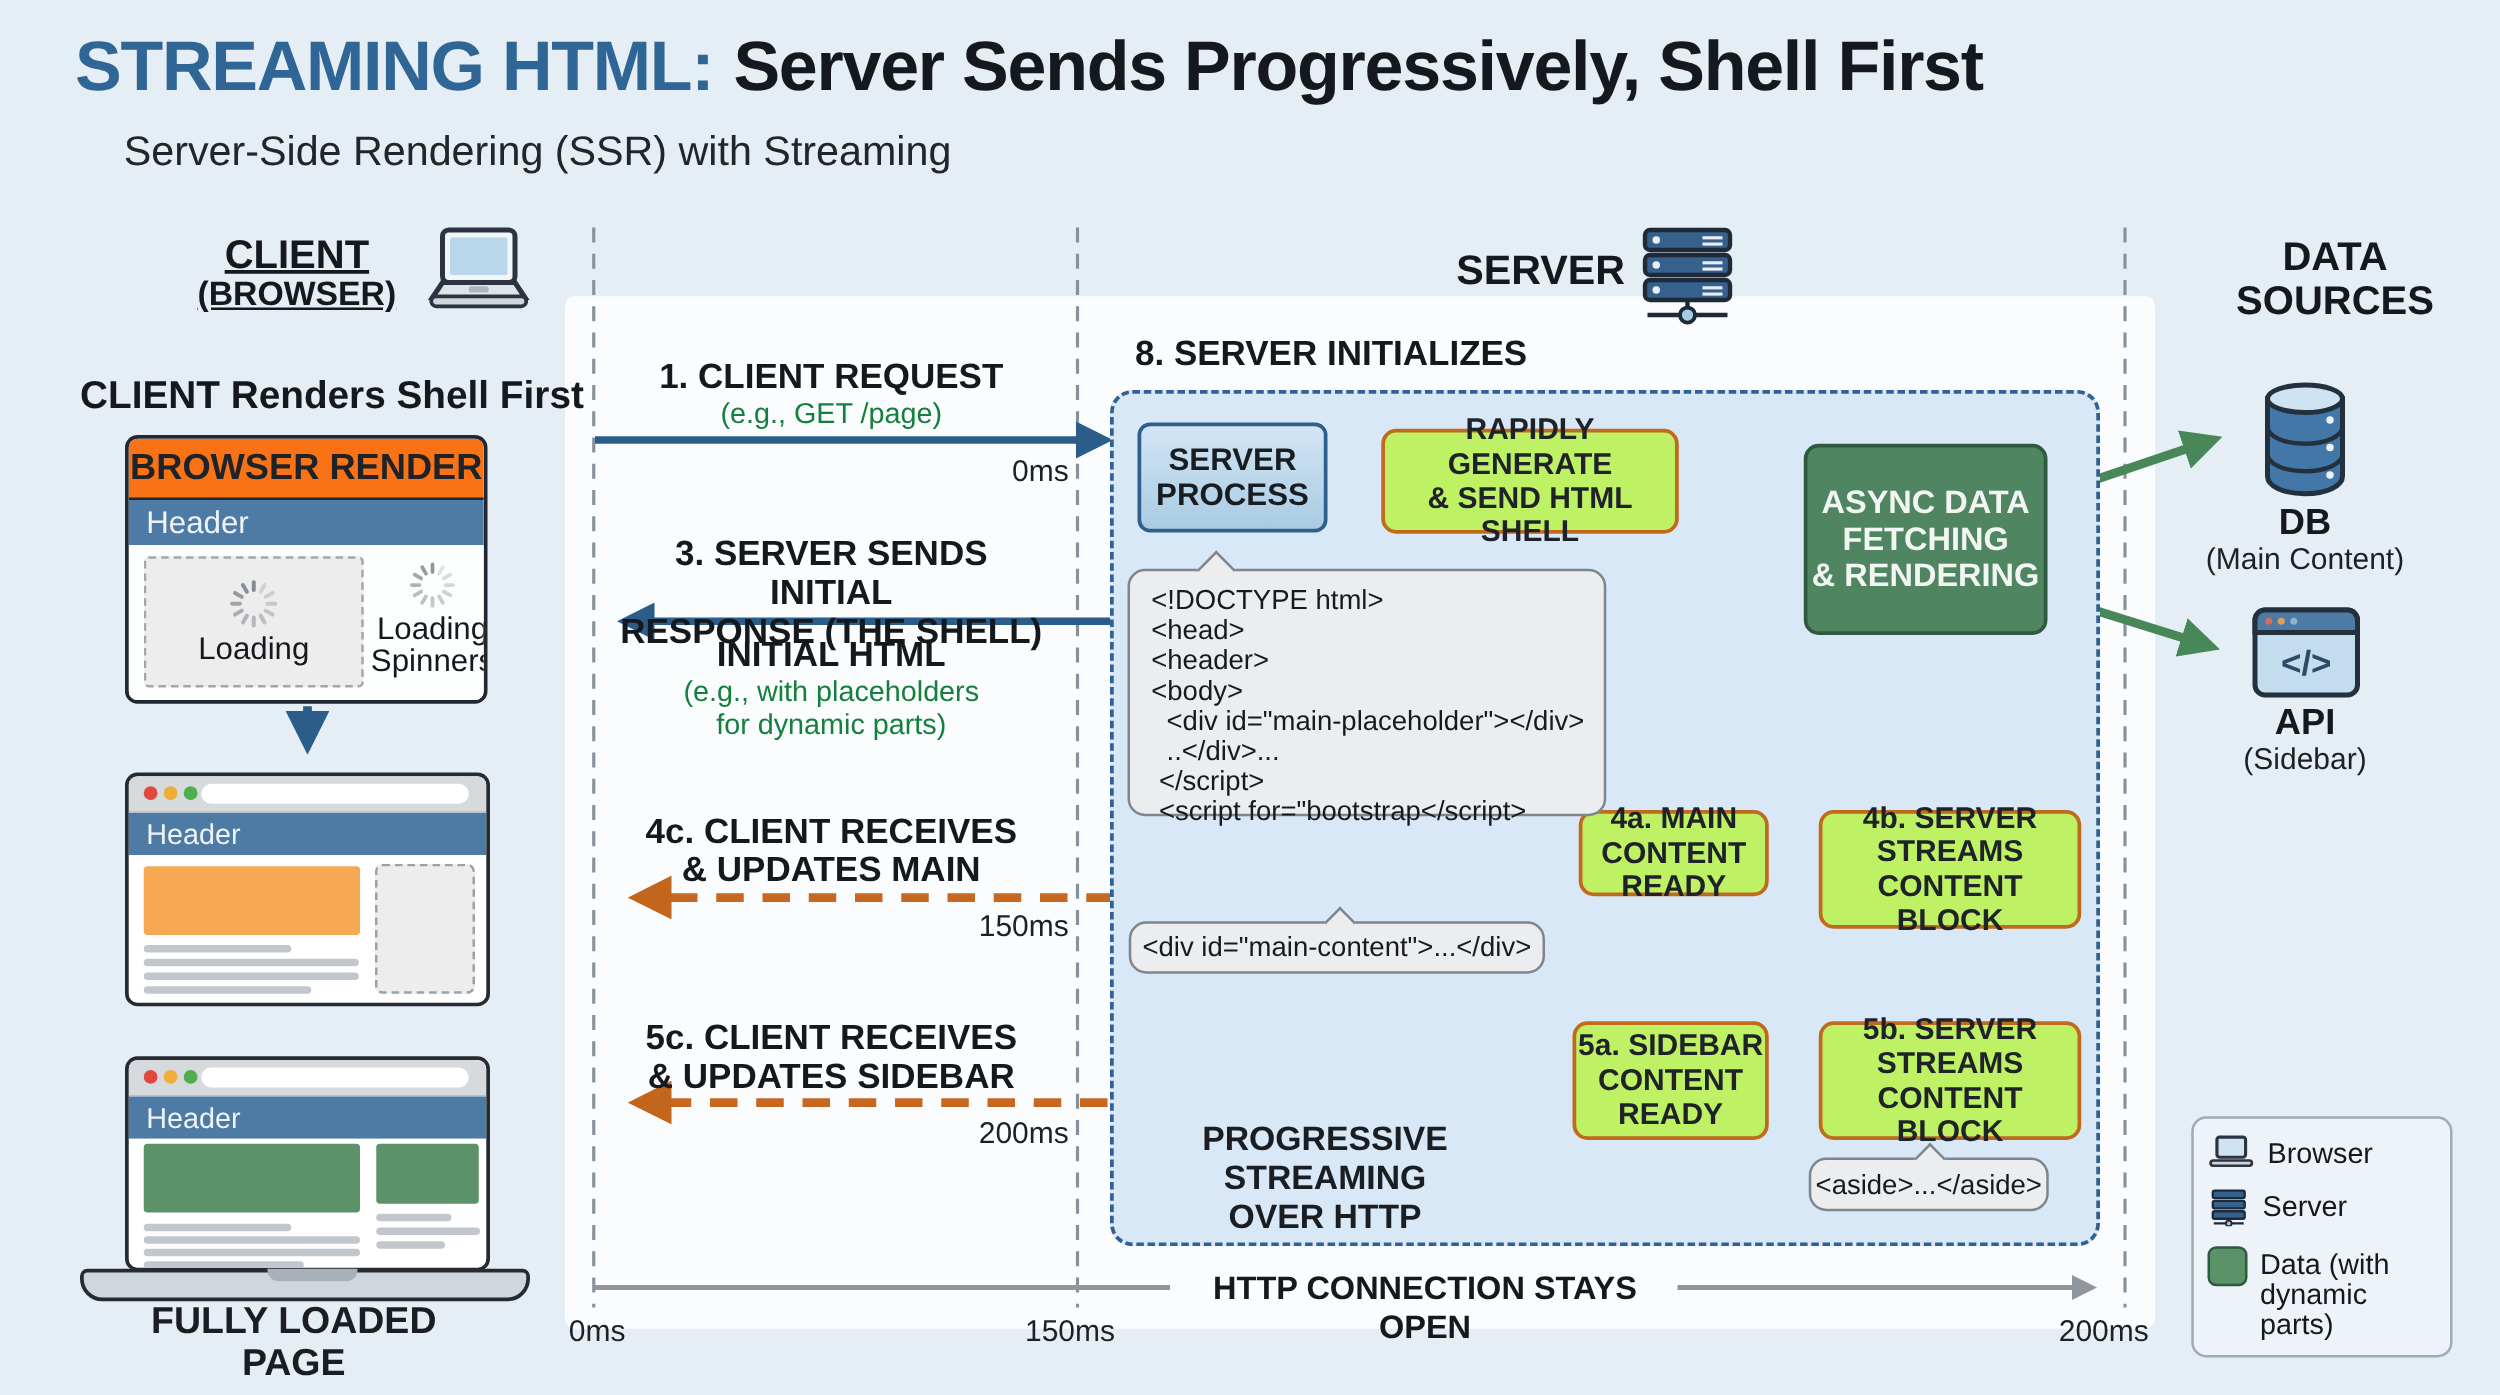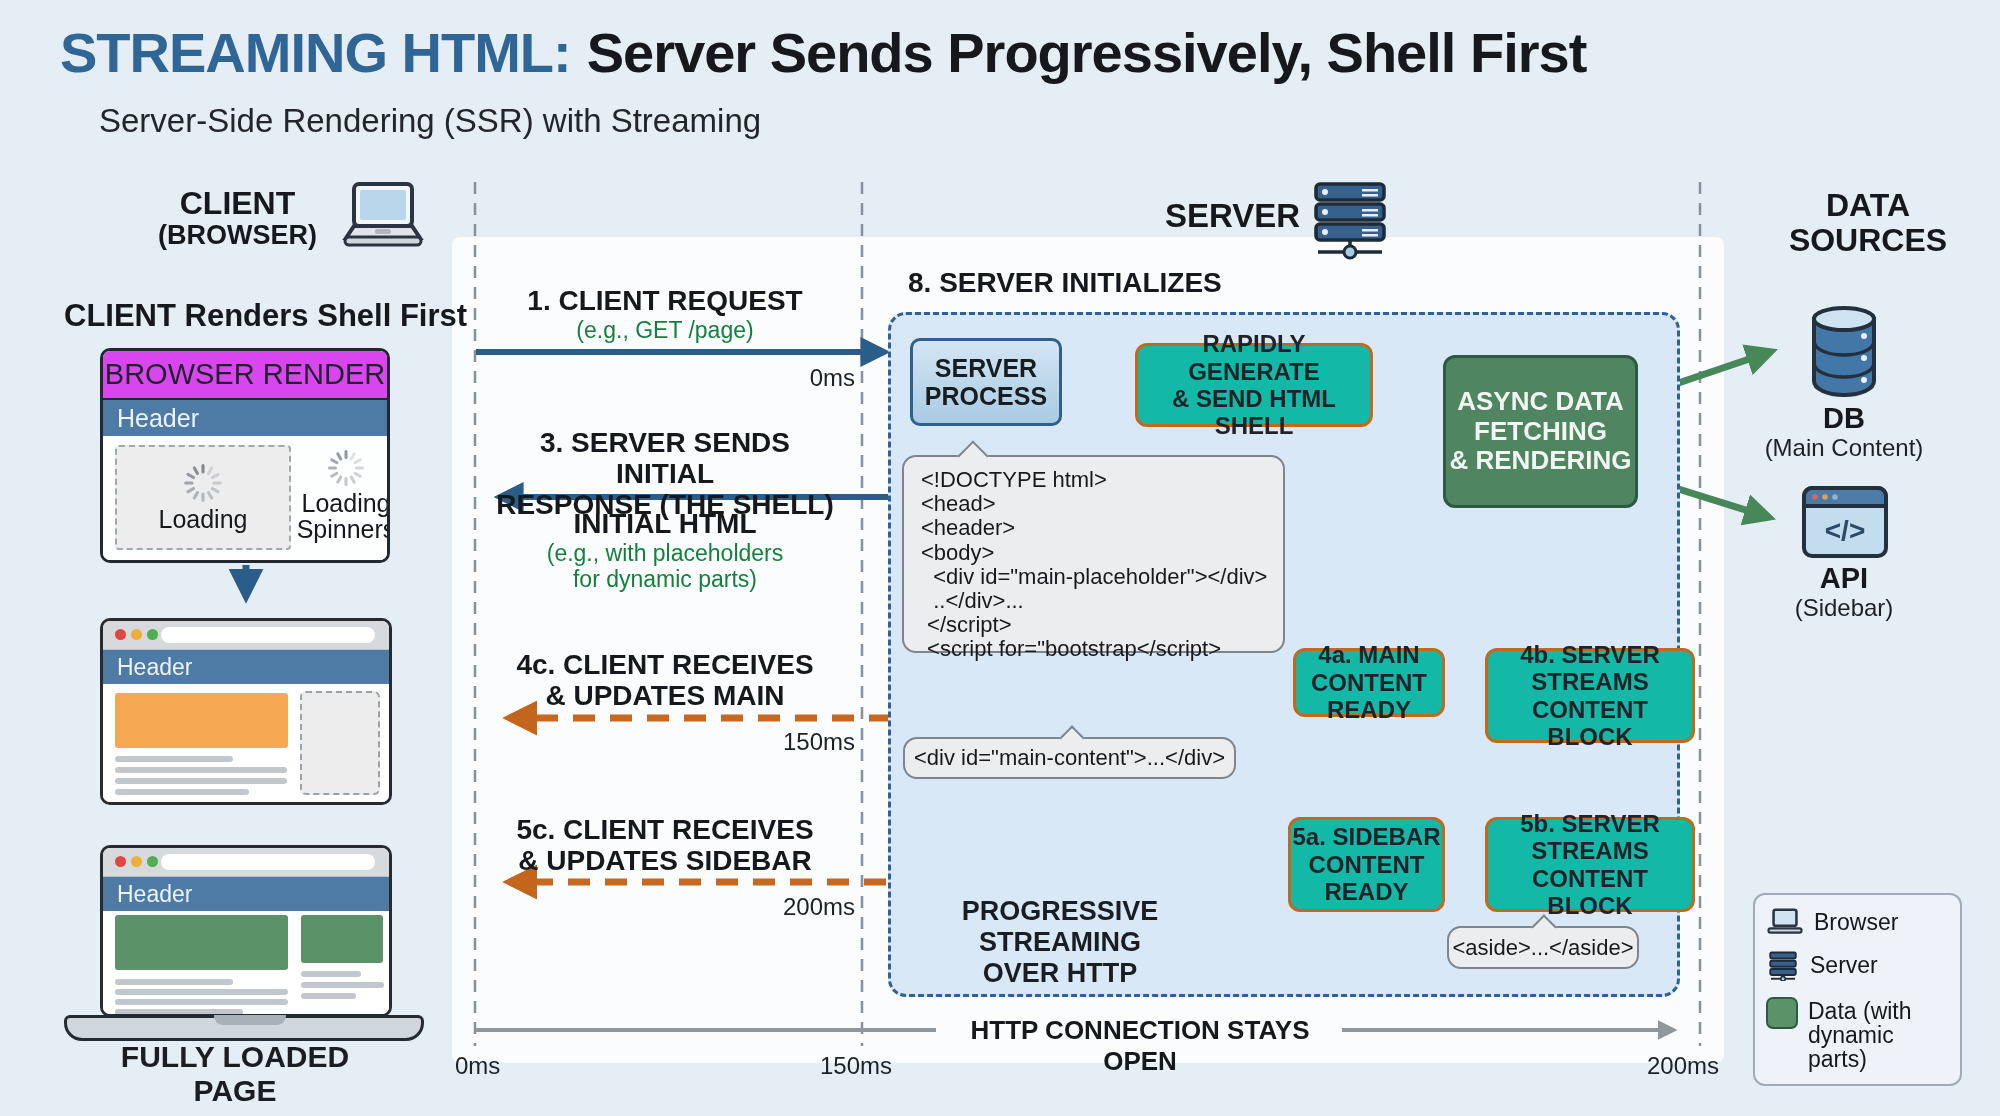--- a/index.html
+++ b/index.html
@@ -9,21 +9,21 @@
   .pre{white-space:pre-line;}
   .white-panel{left:452px;top:237px;width:1272px;height:826px;background:#fafcfe;border-radius:8px;}
   .title{left:60px;top:20px;font-size:56px;font-weight:700;letter-spacing:-1px;white-space:nowrap;}
   .title .hl{color:#2f6695;}
   .title .rest{color:#15181c;padding-left:16px;}
   .subtitle{left:63px;top:102px;font-size:33px;color:#22262b;margin-left:36px;}
   .col-head{font-weight:700;color:#15181c;line-height:1.08;}
   .sec-head{font-size:31px;font-weight:700;color:#15181c;}
   
   .brbox{left:100px;top:348px;width:290px;height:215px;border:3px solid #222831;border-radius:10px;background:#fff;overflow:hidden;box-sizing:border-box;}
-  .brbox .tbar{height:47px;background:#d946ef;display:flex;align-items:center;justify-content:center;font-size:29px;font-weight:400;color:#1d2329;border-bottom:2px solid #222831;}
+  .brbox .tbar{height:47px;background:#f97316;display:flex;align-items:center;justify-content:center;font-size:29px;font-weight:700;color:#1d2329;border-bottom:2px solid #222831;}
   .hbar{background:#4d7ba6;color:#eef3f8;display:flex;align-items:center;padding-left:14px;}
   .brbox .hbar{height:36px;font-size:25px;}
   .brbox .bodyarea{position:relative;height:127px;background:#fdfefe;}
   .dashed-area{position:absolute;left:12px;top:9px;width:176px;height:105px;border:2.5px dashed #a0a7ad;background:#ededee;border-radius:4px;display:flex;flex-direction:column;align-items:center;justify-content:center;gap:2px;box-sizing:border-box;}
   .loadlbl{font-size:25px;color:#15181c;line-height:1.05;}
   .spincol{position:absolute;left:198px;top:12px;width:90px;display:flex;flex-direction:column;align-items:center;gap:2px;}
   
   .bwin{width:292px;border:3px solid #262b31;border-radius:10px;background:#fff;overflow:hidden;box-sizing:border-box;}
   .chrome{height:28px;background:#d6dadd;position:relative;border-bottom:1.5px solid #b9bec3;}
   .dot{position:absolute;top:8px;width:11px;height:11px;border-radius:50%;}
@@ -34,21 +34,21 @@
   .lapbase{left:64px;top:1015px;width:360px;height:26px;background:#d0d7dc;border:3px solid #262b31;border-radius:6px 6px 18px 18px;box-sizing:border-box;}
   .lapnotch{left:214px;top:1015px;width:72px;height:10px;background:#a9b1b8;border-radius:0 0 9px 9px;}
   
   .msg{font-weight:700;font-size:28px;color:#15181c;line-height:1.1;}
   .msgsub{font-size:23px;color:#15803d;line-height:1.12;}
   .tmark{font-size:24px;color:#1c2126;text-align:right;}
   
   .region{left:888px;top:312px;width:792px;height:685px;border:3px dashed #2f6195;background:#d9e8f6;border-radius:18px;box-sizing:border-box;}
   .fbox{display:flex;align-items:center;justify-content:center;text-align:center;font-weight:700;white-space:pre-line;box-sizing:border-box;line-height:1.14;}
   .box-blue{background:linear-gradient(#d3e5f3,#a9cbe3);border:3px solid #2d608d;border-radius:10px;color:#181d22;font-size:25px;}
-  .box-orange{background:#14b8a6;border:3px solid #c06a1e;border-radius:12px;color:#1f2329;font-size:24px;margin-left:30px;}
+  .box-orange{background:#bef264;border:3px solid #c06a1e;border-radius:12px;color:#1f2329;font-size:24px;}
   .box-green{background:#4f8560;border:3px solid #2f5a41;border-radius:12px;color:#f2f6f2;font-size:26px;}
   
   .bubble{background:#ecedee;border:2.5px solid #7e858c;border-radius:14px;color:#17191d;box-sizing:border-box;}
   .tail{position:absolute;width:20px;height:20px;background:#ecedee;border-left:2.5px solid #7e858c;border-top:2.5px solid #7e858c;transform:rotate(45deg);top:-12px;}
   .codeline{white-space:pre;font-size:22px;line-height:1.1;}
   .codectr{display:flex;align-items:center;justify-content:center;font-size:22px;white-space:pre;}
   
   .dslbl{font-weight:700;font-size:29px;color:#15181c;}
   .dssub{font-size:24px;color:#1c2126;}
   
@@ -121,21 +121,21 @@
 
     <line x1="476" y1="1030" x2="936" y2="1030" stroke="#8f969c" stroke-width="4"></line>
     <line x1="1342" y1="1030" x2="1672" y2="1030" stroke="#8f969c" stroke-width="4" marker-end="url(#mGray)"></line>
   </svg>
 
   <div class="abs title">
     <span class="hl">STREAMING HTML:</span><span class="rest">Server Sends Progressively, Shell First</span>
   </div>
   <div class="abs subtitle">Server-Side Rendering (SSR) with Streaming</div>
 
-  <div class="abs ctr col-head" style="left:120px;top:186px;width:235px;font-size:32px;">
+  <div class="abs ctr col-head" style="left:120px;top:186px;width:235px;font-size:32px;text-decoration:underline;">
     <div>CLIENT</div>
     <div style="font-size:27px;">(BROWSER)</div>
   </div>
   <svg class="abs" style="left:340px;top:180px;" width="86" height="76" viewBox="0 0 86 76">
     <rect x="14" y="4" width="58" height="42" rx="5" fill="#f2f6f9" stroke="#2b3440" stroke-width="4"></rect>
     <rect x="20" y="10" width="46" height="30" rx="2" fill="#b9d6ea"></rect>
     <path d="M6,58 L14,46 L72,46 L80,58 Z" fill="#dfe4e8" stroke="#2b3440" stroke-width="4"></path>
     <rect x="5" y="57" width="76" height="8" rx="4" fill="#cfd6db" stroke="#2b3440" stroke-width="3"></rect>
     <rect x="35" y="49" width="16" height="5" rx="2.5" fill="#aeb6bc"></rect>
   </svg>

